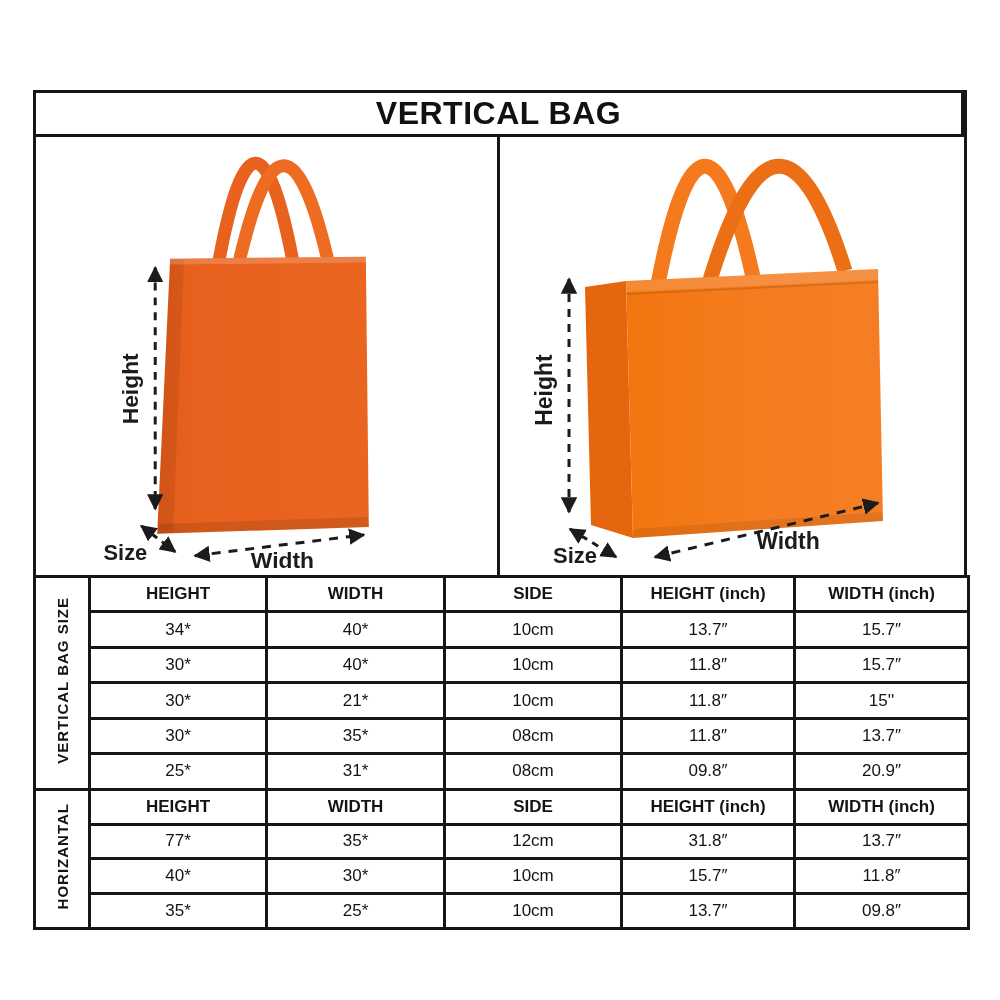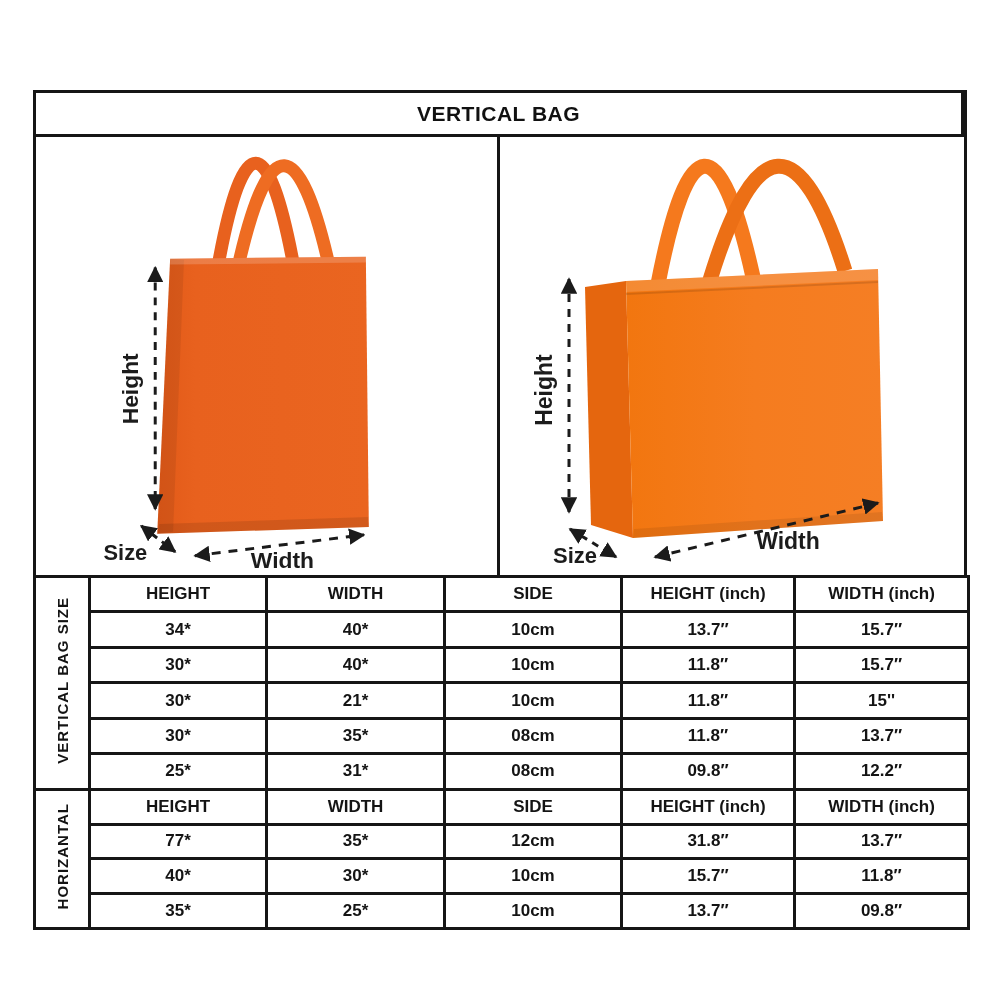--- a/index.html
+++ b/index.html
@@ -1,31 +1,31 @@
 <!DOCTYPE html>
 <html><head>
 <meta charset="utf-8">
 <style>
   html,body{margin:0;padding:0;background:#ffffff;}
   body{width:1000px;height:1000px;position:relative;font-family:"Liberation Sans",sans-serif;color:#161616;overflow:hidden;}
   .sheet{position:absolute;left:33px;top:90px;width:934px;}
   
   .panels-header{display:flex;height:47px;border:3px solid #161616;box-sizing:border-box;}
-  .panel-title{flex:1;display:flex;align-items:center;justify-content:center;font-size:21px;font-weight:600;letter-spacing:.5px;color:#111;}
+  .panel-title{flex:1;display:flex;align-items:center;justify-content:center;font-size:32px;font-weight:600;letter-spacing:.5px;color:#111;}
   .panel-title.first{border-right:3px solid #161616;}
   
   .bags-area{display:flex;height:438px;border-left:3px solid #161616;border-right:3px solid #161616;box-sizing:border-box;}
   .bag-panel{width:50%;position:relative;}
   .bag-panel.first{border-right:3px solid #161616;box-sizing:border-box;}
   .bag-panel svg{position:absolute;left:0;top:0;width:100%;height:100%;}
   
   table.size-table{width:934px;height:355px;border-collapse:collapse;table-layout:fixed;}
   table.size-table td,table.size-table th{border:3px solid #161616;text-align:center;vertical-align:middle;padding:0;font-size:17px;color:#141414;background:#fff;}
   table.size-table th{font-weight:700;}
-  table.size-table td.val{font-weight:700;}
+  table.size-table td.val{font-weight:400;}
   td.side-label{width:55px;}
   .vtext{display:inline-block;writing-mode:vertical-rl;transform:rotate(180deg);font-weight:700;font-size:15px;letter-spacing:1px;white-space:nowrap;}
   .dim-text{font-weight:600;fill:#1c1c1c;}
 </style>
 </head>
 <body>
 
 <div class="sheet">
 
   <div class="panels-header">
@@ -145,21 +145,21 @@
         <td class="val">35*</td>
         <td class="val">08cm</td>
         <td class="val">11.8″</td>
         <td class="val">13.7″</td>
       </tr>
       <tr>
         <td class="val">25*</td>
         <td class="val">31*</td>
         <td class="val">08cm</td>
         <td class="val">09.8″</td>
-        <td class="val">12.2″</td>
+        <td class="val">20.9″</td>
       </tr>
 
       <tr>
         <td class="side-label" rowspan="4"><span class="vtext">HORIZANTAL</span></td>
         <th>HEIGHT</th>
         <th>WIDTH</th>
         <th>SIDE</th>
         <th>HEIGHT (inch)</th>
         <th>WIDTH (inch)</th>
       </tr>

